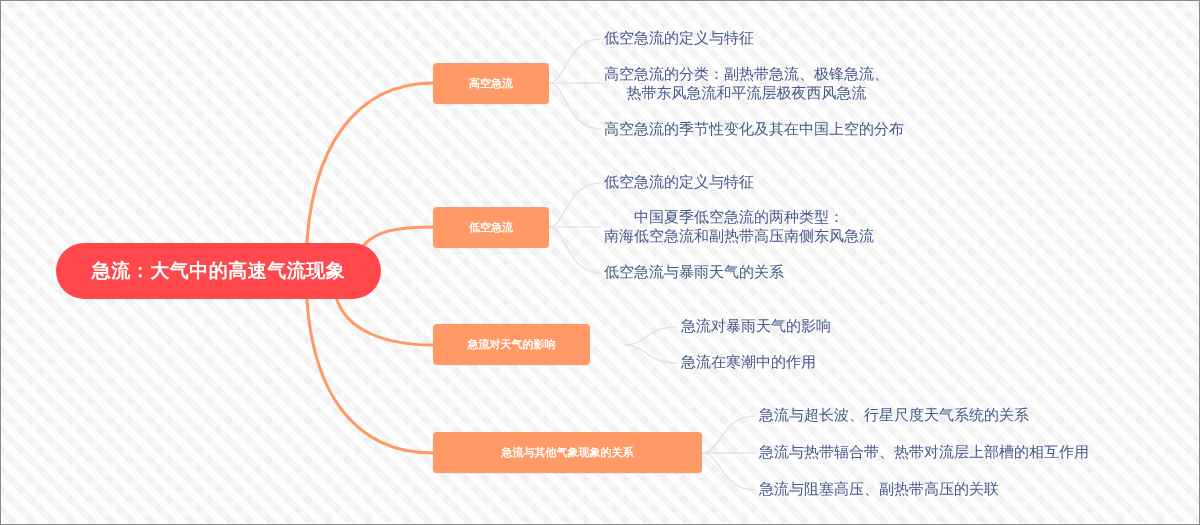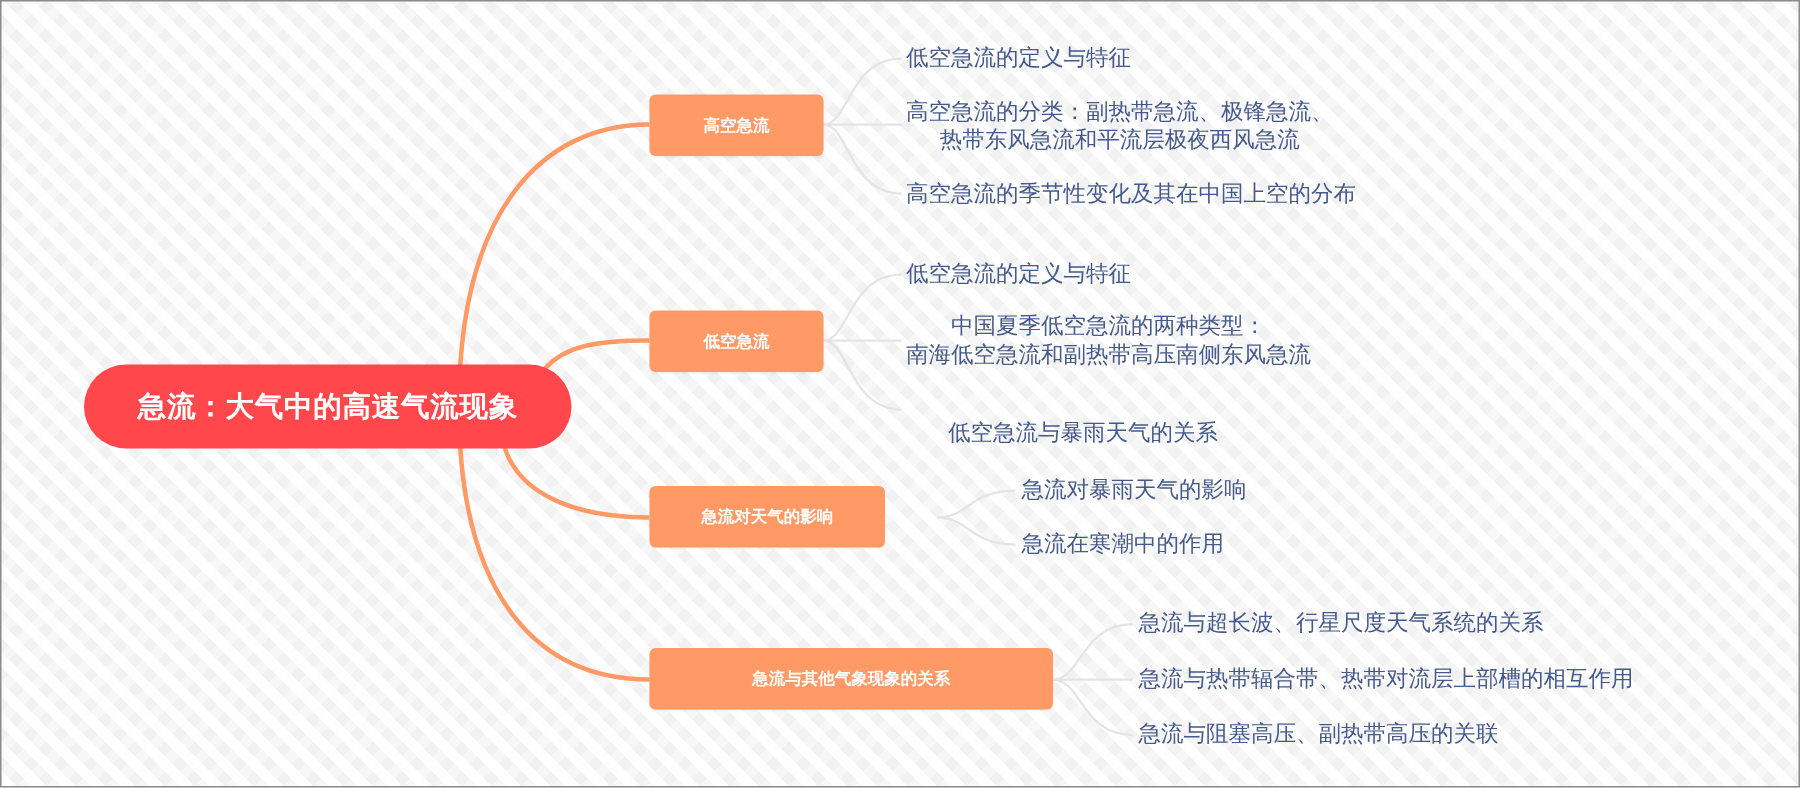--- a/index.html
+++ b/index.html
@@ -73,21 +73,21 @@
     <div>热带东风急流和平流层极夜西风急流</div>
   </div>
   <div class="leaf" style="left:603px; top:119px;">高空急流的季节性变化及其在中国上空的分布</div>
 
   <div class="branch" style="top:206px; width:116px;">低空急流</div>
   <div class="leaf" style="left:603px; top:172px;">低空急流的定义与特征</div>
   <div class="leaf center" style="left:603px; top:207px;">
     <div>中国夏季低空急流的两种类型：</div>
     <div>南海低空急流和副热带高压南侧东风急流</div>
   </div>
-  <div class="leaf" style="left:603px; top:278px;margin-left:28px;">低空急流与暴雨天气的关系</div>
+  <div class="leaf" style="left:603px; top:262px;">低空急流与暴雨天气的关系</div>
 
   <div class="branch" style="top:323px; width:157px;">急流对天气的影响</div>
   <div class="leaf" style="left:680px; top:316px;">急流对暴雨天气的影响</div>
   <div class="leaf" style="left:680px; top:352px;">急流在寒潮中的作用</div>
 
   <div class="branch" style="top:431px; width:269px;">急流与其他气象现象的关系</div>
   <div class="leaf" style="left:758px; top:442px;">急流与热带辐合带、热带对流层上部槽的相互作用</div>
   <div class="leaf" style="left:758px; top:405px;">急流与超长波、行星尺度天气系统的关系</div>
   <div class="leaf" style="left:758px; top:479px;">急流与阻塞高压、副热带高压的关联</div>
 </div>

